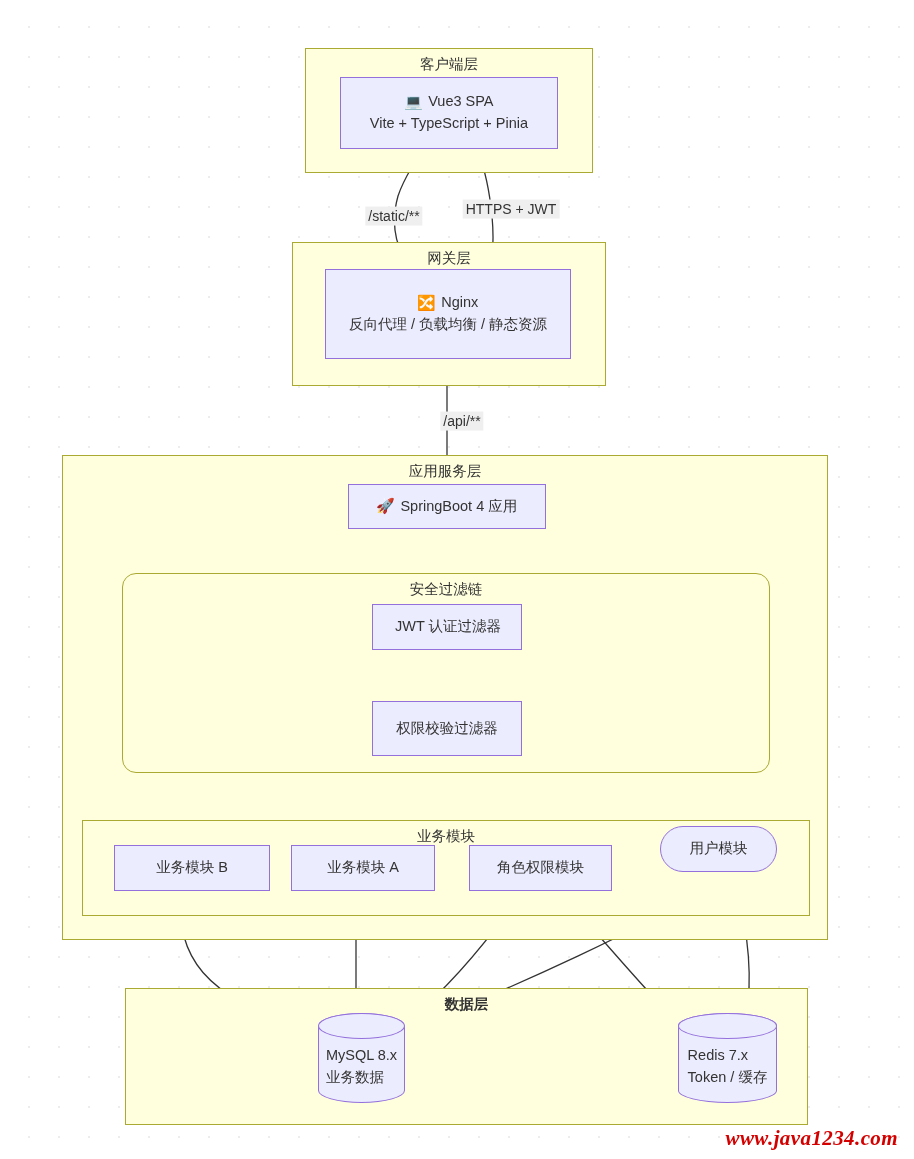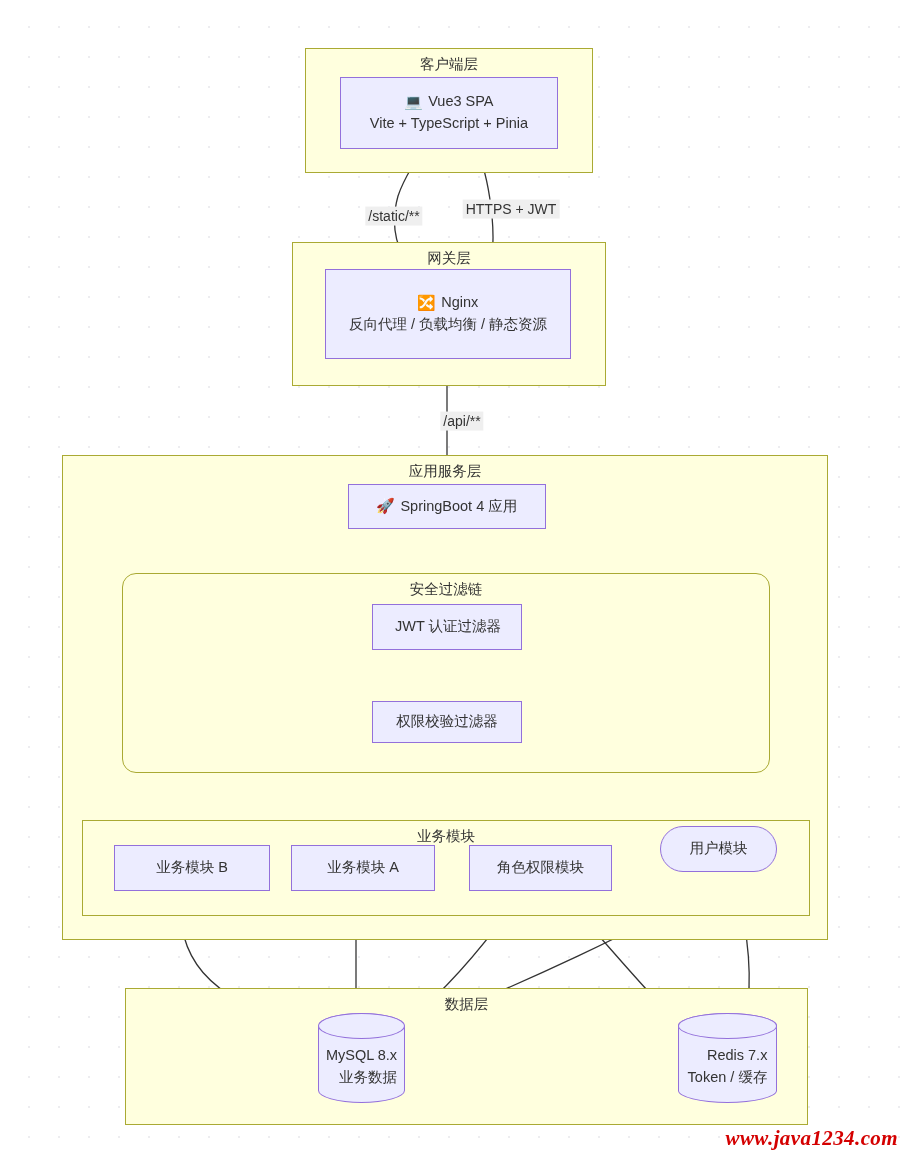--- a/index.html
+++ b/index.html
@@ -73,21 +73,21 @@
   .cyl {
     position: absolute;
     box-sizing: border-box;
     background: #ececff;
     border: 1px solid #9370db;
     border-radius: 50% / 14%;
     display: flex;
     flex-direction: column;
     align-items: center;
     justify-content: center;
-    text-align: right;
+    text-align: left;
     font-size: 14.5px;
     line-height: 1.55;
     color: #333333;
   }
   .cyl::before {
     content: "";
     position: absolute;
     left: -1px; right: -1px;
     top: -1px;
     height: 26px;
@@ -205,41 +205,41 @@
       <span>SpringBoot 4 应用</span>
     </div>
   </div>
 
   <div class="layer" style="left:122px; top:573px; width:648px; height:200px;border-radius:14px;">
     <div class="layer-title">安全过滤链</div>
   </div>
   <div class="node" style="left:372px; top:604px; width:150px; height:46px;padding-left:10px;">
     <div>JWT 认证过滤器</div>
   </div>
-  <div class="node" style="left:372px; top:701px; width:150px; height:42px;">
+  <div class="node" style="left:372px; top:701px; width:150px; height:55px;">
     <div>权限校验过滤器</div>
   </div>
 
   <div class="layer" style="left:82px; top:820px; width:728px; height:96px;">
     <div class="layer-title">业务模块</div>
   </div>
   <div class="node" style="left:114px; top:845px; width:156px; height:46px;text-align:center;">
     <div>业务模块 B</div>
   </div>
   <div class="node" style="left:291px; top:845px; width:144px; height:46px;">
     <div>业务模块 A</div>
   </div>
   <div class="node" style="left:469px; top:845px; width:143px; height:46px;">
     <div>角色权限模块</div>
   </div>
   <div class="node" style="left:660px; top:826px; width:117px; height:46px;border-radius:23px;">
     <div>用户模块</div>
   </div>
 
-  <div class="layer" style="left:125px; top:988px; width:683px; height:137px;">
+  <div class="layer" style="left:125px; top:988px; width:683px; height:137px;font-weight:bold;">
     <div class="layer-title">数据层</div>
   </div>
 
   <div class="cyl" style="left:318px; top:1013px; width:87px; height:90px;">
     <div class="cyl-text">
       <div>MySQL 8.x</div>
       <div>业务数据</div>
     </div>
   </div>
 

